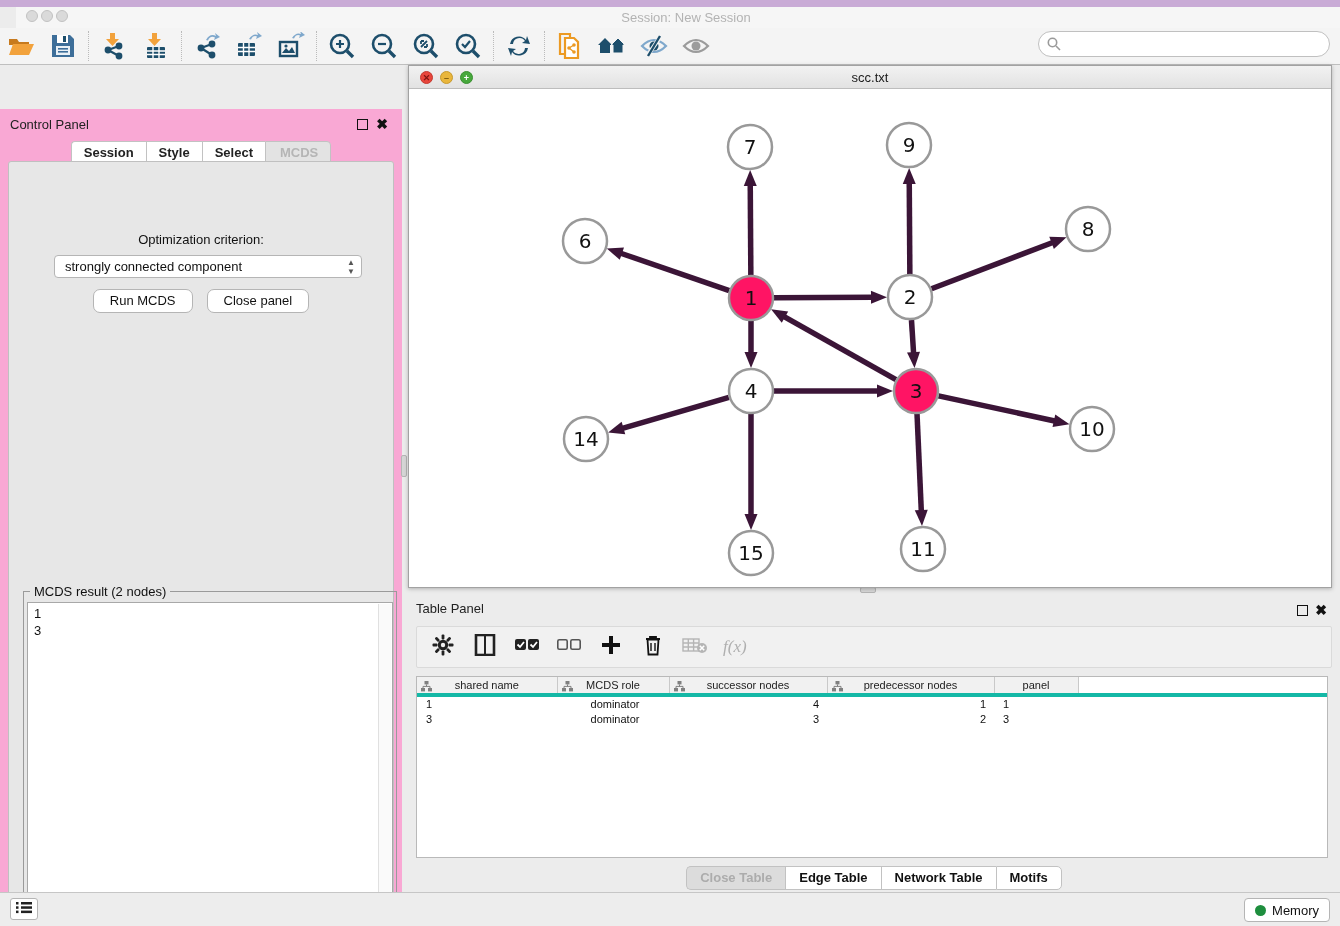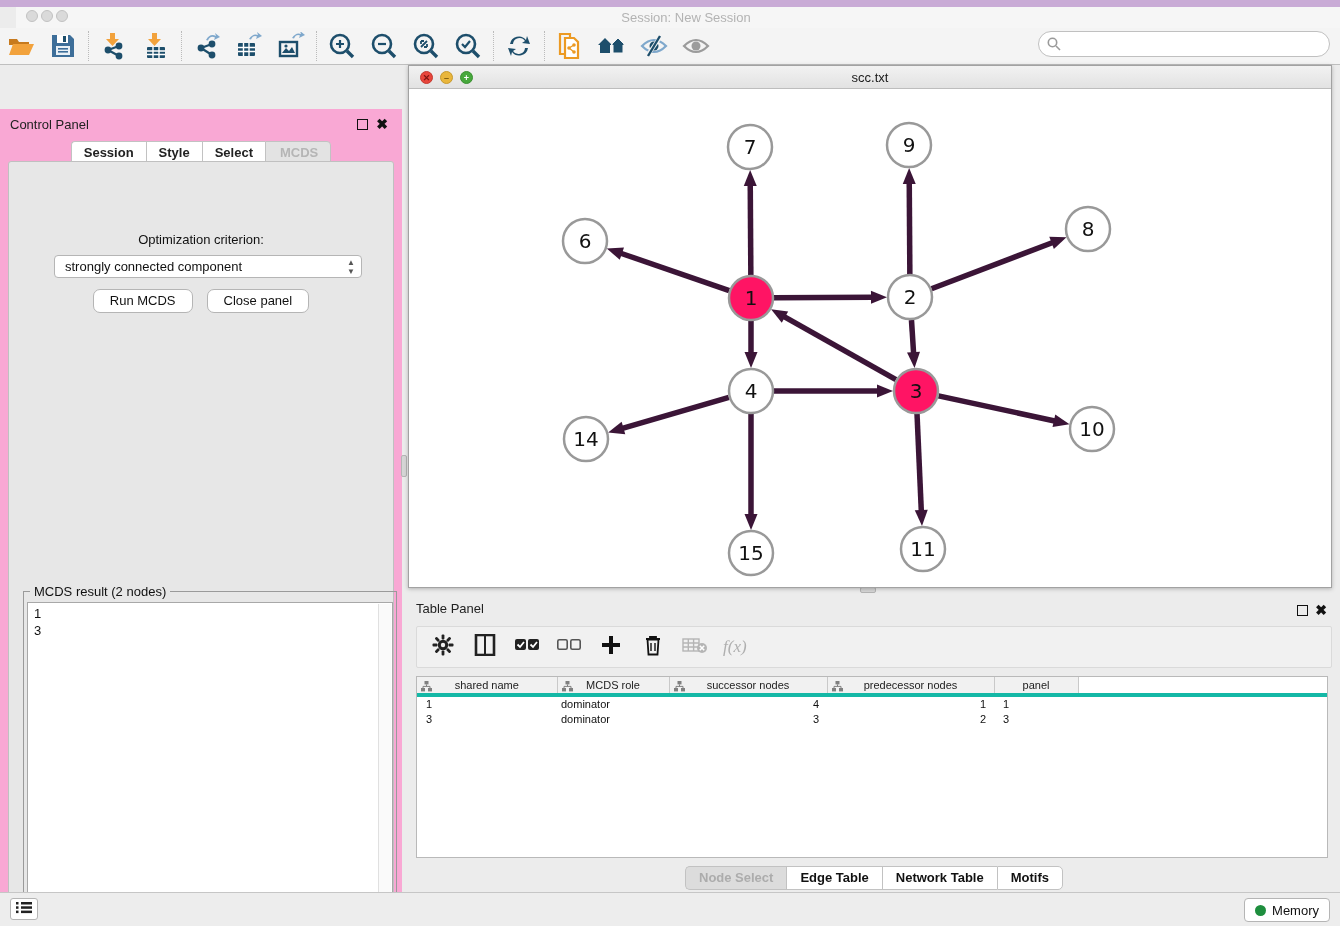--- a/index.html
+++ b/index.html
@@ -70,21 +70,21 @@
   .tp-ic { width:28px; height:28px; display:flex; align-items:center; justify-content:center; }
   .fx-label { font-family:"Liberation Serif", serif; font-style:italic; font-size:17px; color:#AFAFAF; }
 
   .node-table { position:absolute; left:8px; top:81px; width:912px; height:182px; background:#FFF; border:1px solid #B9B9B9; overflow:hidden; }
   table.nt { border-collapse:collapse; width:100%; table-layout:fixed; }
   .nt th { background:#F1F1F1; border-right:1px solid #C9C9C9; border-bottom:4px solid #14b8a6; font-size:11px; font-weight:normal; color:#222; height:18px; text-align:center; position:relative; white-space:nowrap; overflow:hidden; }
   .nt th.filler { background:#FFF; border-right:none; }
   .nt th .tree-ic { position:absolute; left:4px; top:4px; }
   .nt td { font-size:11px; color:#111; height:16px; white-space:nowrap; overflow:hidden; }
   .nt td.al { text-align:left; padding-left:9px; }
-  .nt td.al2 { text-align:left; padding-left:4px; }
+  .nt td.al2 { text-align:center; padding-left:4px; }
   .nt td.ar { text-align:right; padding-right:8px; }
 
   .tp-tabs { position:absolute; left:0; top:271px; width:100%; display:flex; justify-content:center; }
   .ttab { font-size:13px; font-weight:bold; color:#111; background:#FFF; border:1px solid #C2C2C2; border-right:none; padding:3px 13px 4px; }
   .ttab:first-child { border-radius:5px 0 0 5px; }
   .ttab:last-child { border-right:1px solid #C2C2C2; border-radius:0 5px 5px 0; }
   .ttab.selected { background:#DCDCDC; color:#ACACAC; }
 
   
   .statusbar { position:absolute; left:0; top:892px; width:1340px; height:34px; background:#EDEDED; border-top:1px solid #C6C6C6; }
@@ -535,21 +535,21 @@
             <td class="ar">3</td>
             <td class="ar">2</td>
             <td class="al">3</td>
             <td></td>
           </tr>
         </tbody>
     </table>
   </div>
 
   <div class="tp-tabs" id="table-tabs">
-      <span class="ttab selected">Node Select</span>
+      <span class="ttab selected">Close Table</span>
       <span class="ttab">Edge Table</span>
       <span class="ttab">Network Table</span>
       <span class="ttab">Motifs</span>
     </div>
 </div>
 
 <div class="statusbar">
   <span class="list-btn">
       <span><svg width="16" height="13">
           <g fill="#222">

